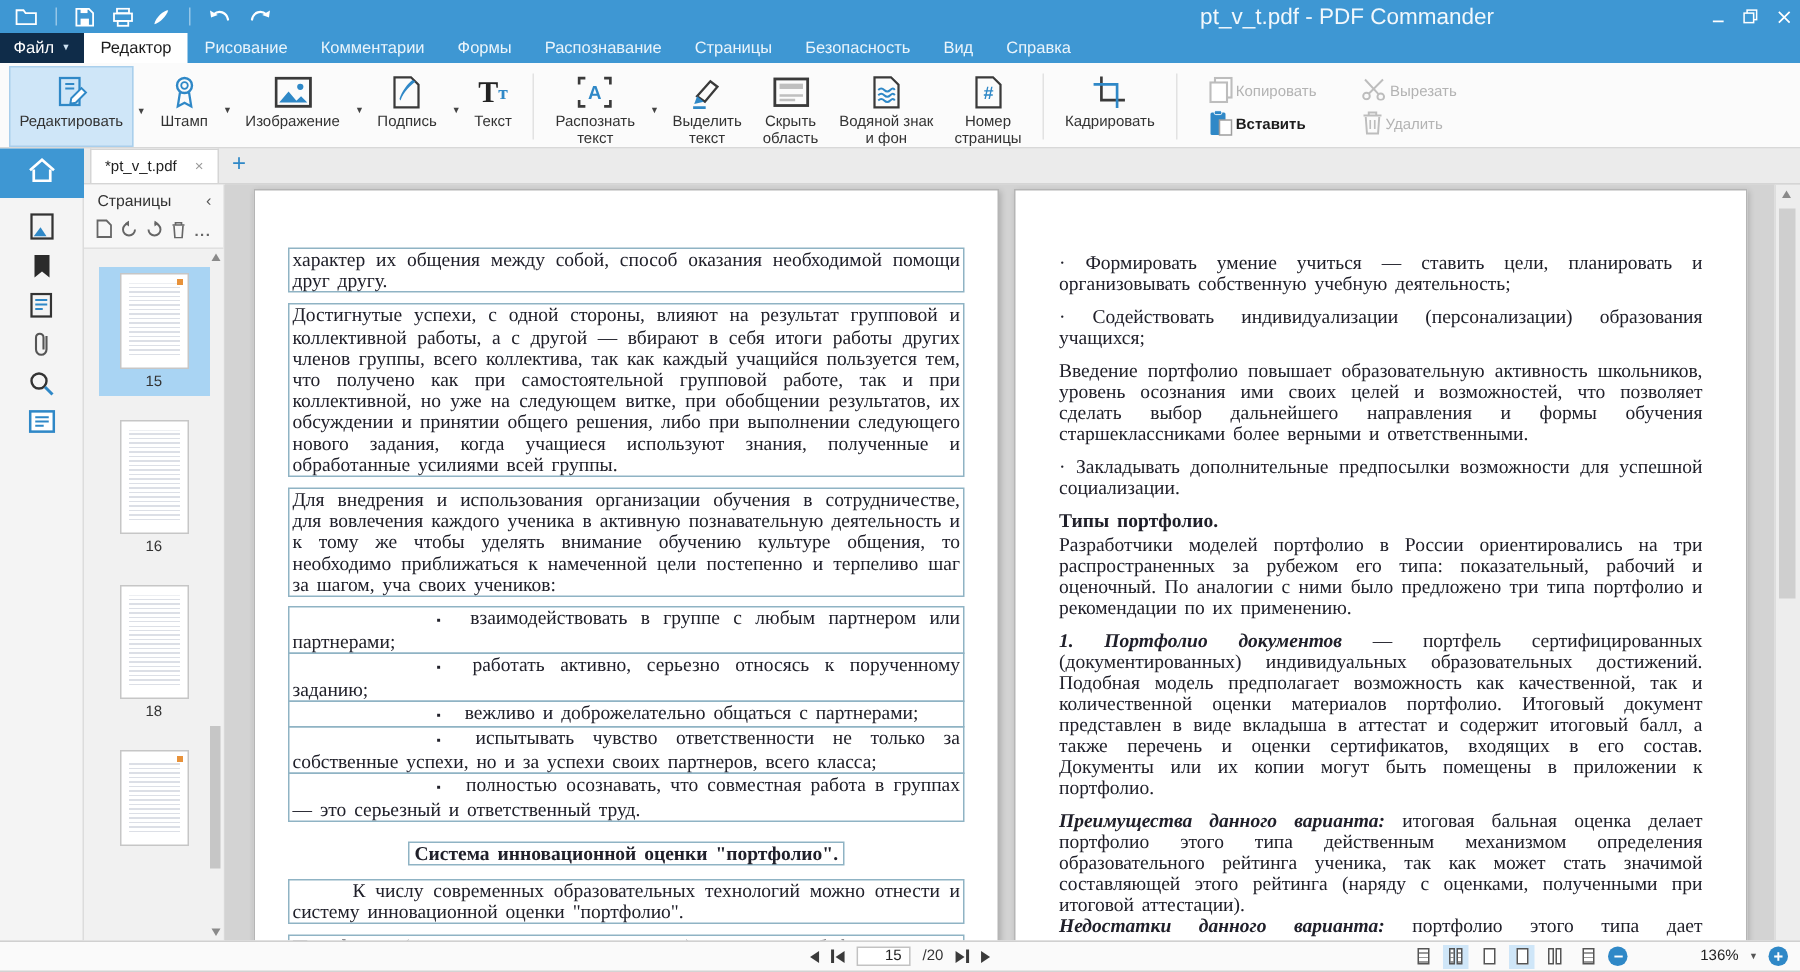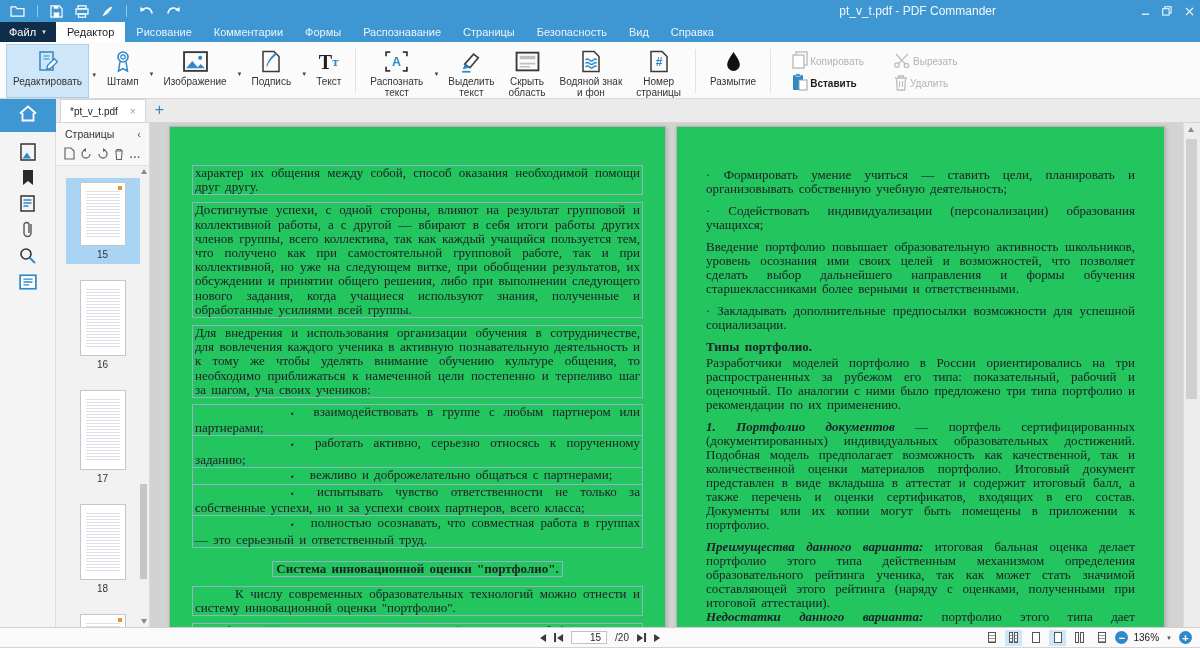--- a/index.html
+++ b/index.html
@@ -3,21 +3,21 @@
 <meta charset="utf-8">
 <style>
   html,body{margin:0;padding:0;}
   body{width:1200px;height:648px;overflow:hidden;font-family:"Liberation Sans",sans-serif;background:#d3d3d3;}
   .window{position:relative;width:1200px;height:648px;background:#d3d3d3;}
 
   
   .titlebar{height:22px;background:#3e97d3;display:flex;align-items:center;color:#fff;}
   .tb-icons{display:flex;align-items:center;gap:12px;padding:0 10px;}
   .tb-sep{width:1px;height:12px;background:rgba(255,255,255,.45);}
-  .tb-title{margin-left:auto;font-size:12px;color:#f2f8fc;white-space:nowrap;}
+  .tb-title{margin-left:auto;font-size:15px;color:#f2f8fc;white-space:nowrap;}
   .tb-controls{margin-left:138px;display:flex;align-items:center;height:22px;}
   .wbtn{width:22px;height:22px;display:flex;align-items:center;justify-content:center;}
   .tbicon{display:flex;align-items:center;justify-content:center;}
 
   
   .menubar{height:20px;background:#3e97d3;display:flex;align-items:stretch;font-size:11px;color:#eaf4fb;}
   .file-btn{background:#0f2c49;color:#fff;padding:0 9px;display:flex;align-items:center;gap:5px;}
   .file-caret{font-size:6px;color:#cfe2f1;}
   .menu-tab{padding:0 11px;display:flex;align-items:center;cursor:default;white-space:nowrap;}
   .menu-tab.active{background:#fff;color:#1c1c1c;}
@@ -67,21 +67,21 @@
   .thumb .pg.marked::after{content:"";position:absolute;top:3px;right:3px;width:4px;height:4px;background:#e8923a;}
   .thumb .num{font-size:10px;color:#333;margin-top:3px;}
   .h64{height:64px;} .h76{height:76px;} .h80{height:80px;}
   .sp-sb{position:absolute;right:1px;top:3px;bottom:3px;width:9px;}
   .arr-up{position:absolute;top:0;left:2px;width:0;height:0;border-left:3.5px solid transparent;border-right:3.5px solid transparent;border-bottom:5px solid #8a8a8a;}
   .arr-dn{position:absolute;bottom:0;left:2px;width:0;height:0;border-left:3.5px solid transparent;border-right:3.5px solid transparent;border-top:5px solid #8a8a8a;}
   .sp-sb .sbthumb{position:absolute;left:1px;width:7px;top:315px;height:95px;background:#c6c6c6;}
 
   
   .docarea{flex:1;position:relative;background:#d3d3d3;overflow:hidden;min-width:0;}
-  .page{position:absolute;top:3px;bottom:-2px;background:#22c55e;border:1px solid #b5b5b5;box-shadow:1px 1px 4px rgba(0,0,0,.18);box-sizing:border-box;overflow:hidden;font-family:"Liberation Serif",serif;color:#20202a;}
+  .page{position:absolute;top:3px;bottom:-2px;background:#ffffff;border:1px solid #b5b5b5;box-shadow:1px 1px 4px rgba(0,0,0,.18);box-sizing:border-box;overflow:hidden;font-family:"Liberation Serif",serif;color:#20202a;}
   .page.pleft{left:19px;width:497px;padding:38px 22px 0 22px;font-size:13px;line-height:14.2px;word-spacing:2px;text-align:justify;}
   .page.pright{left:526px;width:489px;padding:41px 29px 0 29px;font-size:13px;line-height:14px;word-spacing:2px;text-align:justify;}
   .blk{border:1px solid #8fb3c4;padding:0 2px;margin:0 0 7px 0;}
   .blt{border:1px solid #8fb3c4;padding:0 2px;margin:-1px 0 0 0;text-indent:96px;}
   .bmark{font-size:8px;margin-right:16px;}
   .lhead{display:table;margin:13px auto 9px;border:1px solid #8fb3c4;font-weight:bold;padding:0 3px;text-align:center;}
   .ind40{text-indent:40px;}
   .rp{margin:0 0 8px 0;}
   .rh{font-weight:bold;margin:0 0 2px 0;}
   .ld{font-weight:bold;}
@@ -96,21 +96,21 @@
   .navbtn{display:flex;align-items:center;justify-content:center;}
   .pageinput{width:36px;height:13px;border:1px solid #c2c2c2;background:#fff;display:flex;align-items:center;justify-content:flex-end;padding:0 5px;font-size:10px;color:#222;box-sizing:border-box;}
   .zoomctl{position:absolute;right:8px;top:0;height:19px;display:flex;align-items:center;gap:5px;}
   .vicon{width:17px;height:16px;display:flex;align-items:center;justify-content:center;gap:1px;}
   .vicon.sel{background:#cfe6f8;}
   .vpg{width:8px;height:11px;border:1px solid #555;background:#fff;box-sizing:border-box;}
   .vpg.half{width:4px;}
   .vpg.lines{background:repeating-linear-gradient(to bottom,#fff 0 2px,#999 2px 3px);}
   .zbtn{width:13px;height:13px;border-radius:50%;background:#2f88c7;color:#fff;display:flex;align-items:center;justify-content:center;font-size:11px;line-height:10px;font-weight:bold;}
   .zcaret{font-size:6px;color:#555;margin:0 2px;}
-  .zoomval{color:#222;}
+  .zoomval{color:#222;margin-left:43px;}
   .tri-l{width:0;height:0;border-top:4px solid transparent;border-bottom:4px solid transparent;border-right:6px solid #3a3a3a;}
   .tri-r{width:0;height:0;border-top:4px solid transparent;border-bottom:4px solid transparent;border-left:6px solid #3a3a3a;}
   .bar{width:2px;height:9px;background:#3a3a3a;}
 </style>
 </head>
 <body>
 
 <div class="window">
 
   <div class="titlebar">
@@ -270,24 +270,25 @@
     <div class="tool">
       <span class="ticon"><svg width="20" height="23" viewBox="0 0 20 23">
             <path d="M2 1.5 h11 l5 5 v15 H2 z" fill="none" stroke="#3a3a3a" stroke-width="1.5"></path>
             <text x="10" y="16" font-size="12" font-family="Liberation Sans, sans-serif" font-weight="bold" text-anchor="middle" fill="#2f88c7">#</text>
           </svg></span>
       <span>Номер
 страницы</span>
     </div>
     <div class="vsep"></div>
     <div class="tool">
-      <span class="ticon"><svg width="15" height="21" viewBox="0 0 14 20">
-            <path d="M7 1 C7 1 1 9 1 13 a6 6 0 0 0 12 0 C13 9 7 1 7 1 Z" fill="#111"></path>
-          </svg></span>
-      <span>Размытие</span>
+      <span class="ticon"><svg width="23" height="23" viewBox="0 0 22 22">
+            <path d="M6 1 v15 h15" fill="none" stroke="#3a3a3a" stroke-width="1.7"></path>
+            <path d="M1 6 h15 v15" fill="none" stroke="#2f88c7" stroke-width="1.7"></path>
+          </svg></span>
+      <span>Кадрировать</span>
     </div>
     <div class="vsep"></div>
     <div class="clip-group">
       <div class="clip-item">
         <span><svg width="16" height="18" viewBox="0 0 16 18">
               <rect x="4" y="1" width="11" height="13" fill="#fff" stroke="#bdbdbd" stroke-width="1.4"></rect>
               <rect x="1" y="4" width="11" height="13" fill="#fff" stroke="#bdbdbd" stroke-width="1.4"></rect>
             </svg></span>
         <span class="lbl-dis">Копировать</span>
       </div>
@@ -401,24 +402,20 @@
           <div class="sp-list">
             <div class="thumb selected">
               <div class="pg h64 marked"></div>
               <div class="num">15</div>
             </div>
             <div class="thumb">
               <div class="pg h76"></div>
               <div class="num">16</div>
             </div>
             <div class="thumb">
-              <div class="pg h80"></div>
-              <div class="num">17</div>
-            </div>
-            <div class="thumb">
               <div class="pg h76"></div>
               <div class="num">18</div>
             </div>
             <div class="thumb">
               <div class="pg h64 marked"></div>
 
             </div>
             <div class="sp-sb">
               <span class="arr-up"></span>
               <span class="sbthumb"></span>

